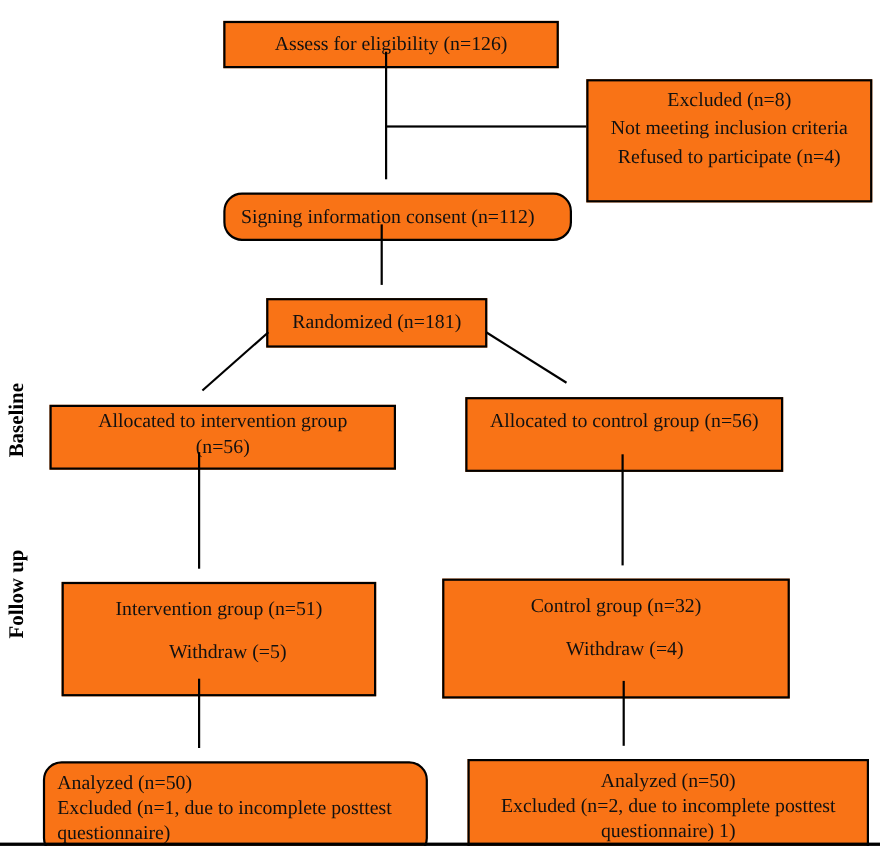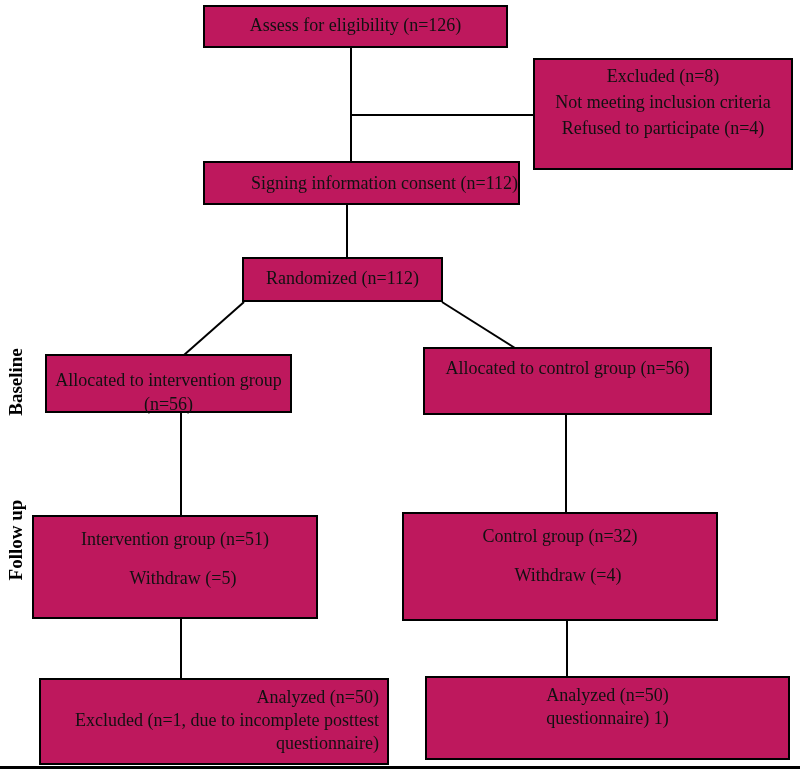--- a/index.html
+++ b/index.html
@@ -14,25 +14,26 @@
     background: #ffffff;
     overflow: hidden;
     font-family: "Liberation Serif", "DejaVu Serif", serif;
     color: #111111;
     font-size: 18px;
   }
   .box {
     position: absolute;
     box-sizing: border-box;
     border: 2px solid #000000;
-    background: #be185d;
+    background: #f97316;
     line-height: 25px;
+    margin-top: 14px;
   }
   .center { text-align: center; }
-  .left-align { text-align: right; }
+  .left-align { text-align: left; border-radius: 17px; }
   .box-line { white-space: nowrap; }
   .wrapline { white-space: nowrap; }
   .gap-top { margin-top: 14px; padding-left: 16px; }
   .vline, .hline {
     position: absolute;
     background: #000000;
   }
   .vline { width: 2px; }
   .hline { height: 2px; }
   .rot-label {
@@ -67,50 +68,51 @@
     <div class="box-line">Excluded (n=8)</div>
     <div class="box-line">Not meeting inclusion criteria</div>
     <div class="box-line">Refused to participate (n=4)</div>
   </div>
 
   <div class="box left-align" style="left:203px; top:161px; width:317px; height:44px; padding:8px 0 0 14px;">
     <div class="box-line">Signing information consent (n=112)</div>
   </div>
 
   <div class="box center" style="left:242px; top:257px; width:201px; height:45px; padding-top:7px;">
-    <div class="box-line">Randomized (n=112)</div>
+    <div class="box-line">Randomized (n=181)</div>
   </div>
 
-  <div class="box center" style="left:45px; top:354px; width:247px; height:59px; padding-top:12px; line-height:24px;">
+  <div class="box center" style="left:45px; top:354px; width:315px; height:59px; padding-top:0; line-height:24px;">
     <div class="box-line">Allocated to intervention group</div>
     <div class="box-line">(n=56)</div>
   </div>
 
   <div class="box center" style="left:423px; top:347px; width:289px; height:68px; padding-top:7px;">
     <div class="box-line">Allocated to control group (n=56)</div>
   </div>
 
-  <div class="box center" style="left:32px; top:515px; width:286px; height:104px; padding-top:10px;">
+  <div class="box center" style="left:56px; top:515px; width:286px; height:104px; padding-top:10px;">
     <div class="box-line">Intervention group (n=51)</div>
     <div class="box-line gap-top">Withdraw (=5)</div>
   </div>
 
   <div class="box center" style="left:402px; top:512px; width:316px; height:109px; padding-top:10px;">
     <div class="box-line">Control group (n=32)</div>
     <div class="box-line gap-top">Withdraw (=4)</div>
   </div>
 
   <div class="box left-align tight" style="left:39px; top:678px; width:350px; height:87px; padding:6px 8px 0 11px;">
     <div class="wrapline">Analyzed (n=50)</div>
     <div class="wrapline">Excluded (n=1, due to incomplete posttest</div>
     <div class="wrapline">questionnaire)</div>
   </div>
 
   <div class="box center tight" style="left:425px; top:676px; width:365px; height:84px; padding-top:6px;">
     <div class="wrapline">Analyzed (n=50)</div>
+    <div class="wrapline">Excluded (n=2, due to incomplete posttest</div>
     <div class="wrapline">questionnaire) 1)</div>
   </div>
 
   <div class="rot-label" style="left:-33px; top:370px;">Baseline</div>
   <div class="rot-label" style="left:-33px; top:528px;">Follow up</div>
 
   <div class="vline" style="left:350px; top:47px;  height:116px;"></div>
   <div class="hline" style="left:351px; top:114px; width:182px;"></div>
   <div class="vline" style="left:346px; top:204px; height:55px;"></div>
   <div class="vline" style="left:180px; top:411px; height:106px;"></div>

